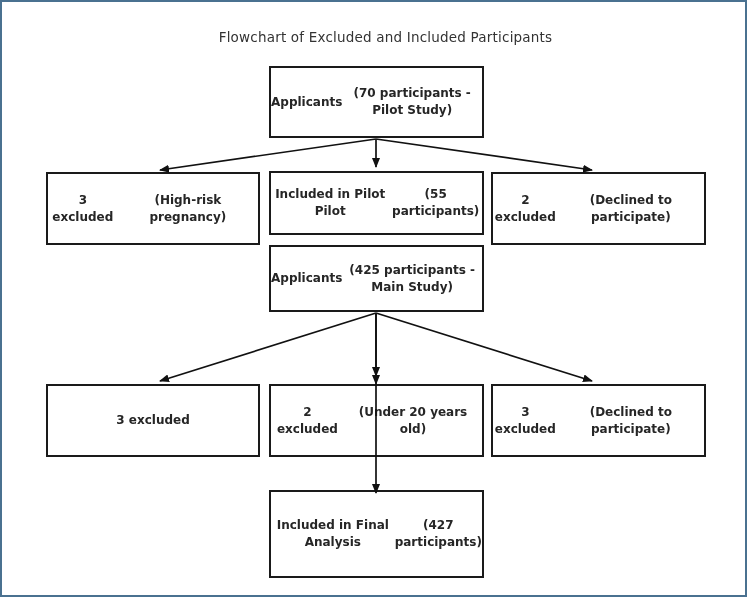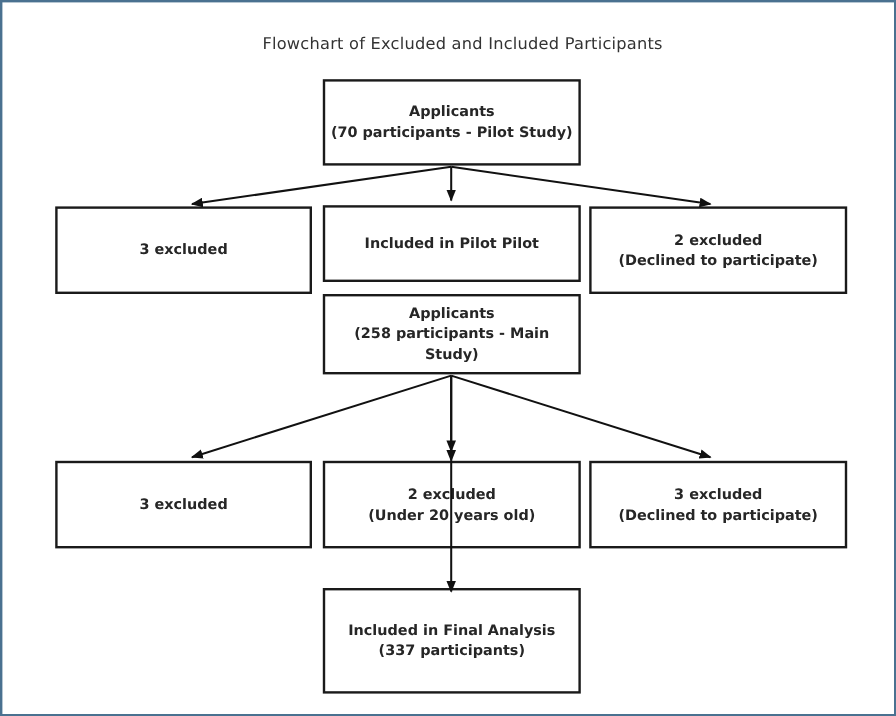--- a/index.html
+++ b/index.html
@@ -29,21 +29,21 @@
     text-align: center;
     font-size: 13.5px;
     color: var(--title);
     letter-spacing: 0.2px;
   }
   .node {
     position: absolute;
     background: #ffffff;
     border: 2px solid var(--box-border);
     display: flex;
-    flex-direction: column;
+    flex-direction: row;
     align-items: center;
     justify-content: center;
     text-align: center;
     font-size: 12px;
     font-weight: bold;
     color: var(--text);
     line-height: 17px;
     z-index: 1;
   }
   
@@ -74,53 +74,55 @@
 
   <div class="title">Flowchart of Excluded and Included Participants</div>
 
   <div class="node n-top">
     <span>Applicants</span>
     <span>(70 participants - Pilot Study)</span>
   </div>
 
   <div class="node n-r2l">
     <span>3 excluded</span>
+    <span>(High-risk pregnancy)</span>
   </div>
 
   <div class="node n-r2m">
     <span>Included in Pilot Pilot</span>
+    <span>(55 participants)</span>
   </div>
 
   <div class="node n-r2r">
     <span>2 excluded</span>
     <span>(Declined to participate)</span>
   </div>
 
   <div class="node n-main">
     <span>Applicants</span>
-    <span>(258 participants - Main Study)</span>
+    <span>(425 participants - Main Study)</span>
   </div>
 
   <div class="node n-r3l">
     <span>3 excluded</span>
   </div>
 
   <div class="node n-r3m">
     <span>2 excluded</span>
     <span>(Under 20 years old)</span>
   </div>
 
   <div class="node n-r3r">
     <span>3 excluded</span>
     <span>(Declined to participate)</span>
   </div>
 
   <div class="node n-final">
     <span>Included in Final Analysis</span>
-    <span>(337 participants)</span>
+    <span>(427 participants)</span>
   </div>
 
   <svg class="arrows" viewBox="0 0 747 597" aria-hidden="true">
     <defs>
       <marker id="ah" markerWidth="10" markerHeight="8" refX="9" refY="4" orient="auto" markerUnits="userSpaceOnUse">
         <path d="M0,0 L10,4 L0,8 Z"></path>
       </marker>
     </defs>
 
     <line x1="374" y1="137" x2="158" y2="168" marker-end="url(#ah)"></line>

